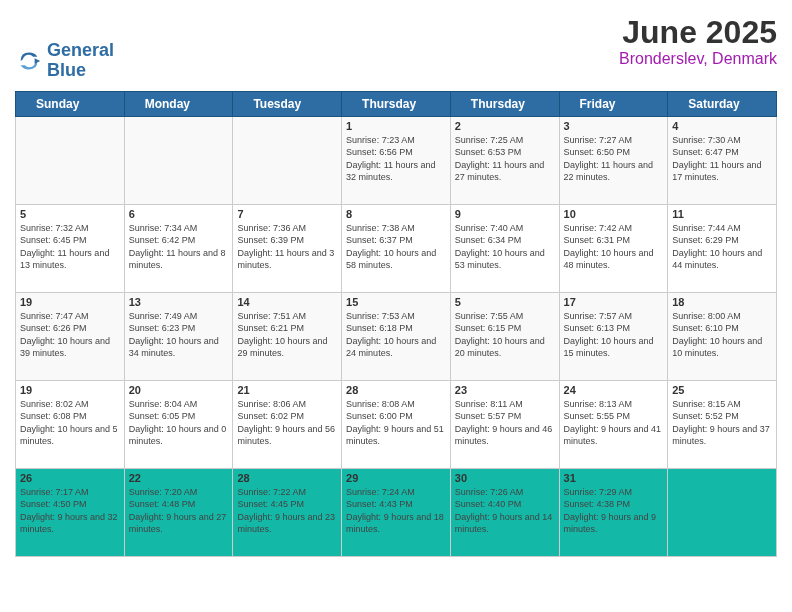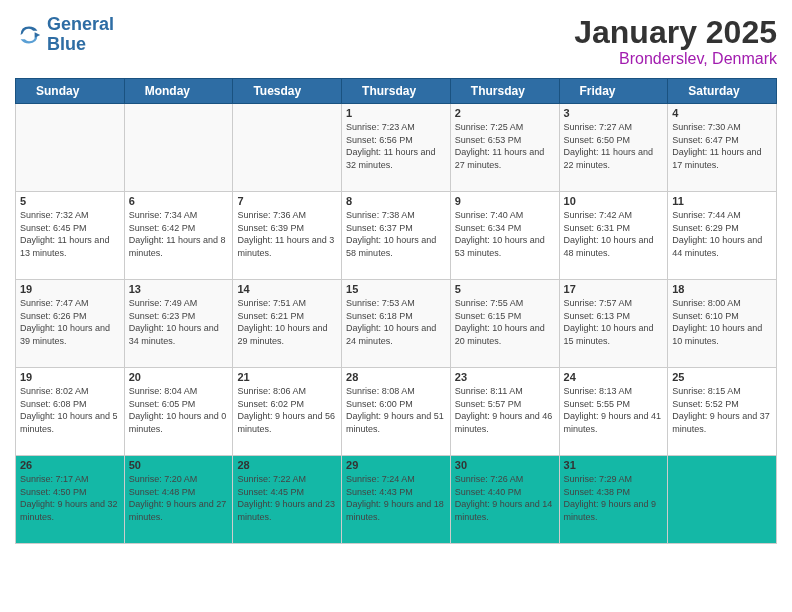--- a/index.html
+++ b/index.html
@@ -20,20 +20,21 @@
     .header {
       display: flex;
       justify-content: space-between;
       align-items: flex-start;
       margin-bottom: 10px;
     }
     .logo {
       display: flex;
       align-items: center;
       gap: 4px;
+      margin-top: 26px;
     }
     .logo-icon {
       width: 28px;
       height: 28px;
     }
     .title-block {
       text-align: right;
     }
     .title-block h1 {
       font-size: 32px;
@@ -101,21 +102,21 @@
         <path d="M8 20 Q8 8 20 8 Q28 8 32 14 L26 14 Q23 11 20 11 Q13 11 11 18 Z" fill="#2e6da4"></path>
         <path d="M32 20 Q32 32 20 32 Q12 32 8 26 L14 26 Q17 29 20 29 Q27 29 29 22 Z" fill="#5a9fd4"></path>
         <path d="M28 16 L36 20 L28 24 Z" fill="#2e6da4"></path>
       </svg>
       <div>
         <div style="font-size:18px;font-weight:bold;color:#2e6da4;line-height:1.1;">General</div>
         <div style="font-size:18px;font-weight:bold;color:#2e6da4;line-height:1.1;">Blue</div>
       </div>
     </div>
     <div class="title-block">
-      <h1>January 2025</h1>
+      <h1>June 2025</h1>
       <h2>Bronderslev, Denmark</h2>
     </div>
   </div>
 
   <table>
     <thead>
       <tr>
         <th>Sunday</th>
         <th>Monday</th>
         <th>Tuesday</th>
@@ -236,21 +237,21 @@
             <span class="day-num">25</span>
             <div class="day-info">Sunrise: 8:15 AM<br>Sunset: 5:52 PM<br>Daylight: 9 hours and 37 minutes.</div>
           </td>
         </tr>
         <tr>
           <td>
             <span class="day-num">26</span>
             <div class="day-info">Sunrise: 7:17 AM<br>Sunset: 4:50 PM<br>Daylight: 9 hours and 32 minutes.</div>
           </td>
           <td>
-            <span class="day-num">50</span>
+            <span class="day-num">22</span>
             <div class="day-info">Sunrise: 7:20 AM<br>Sunset: 4:48 PM<br>Daylight: 9 hours and 27 minutes.</div>
           </td>
           <td>
             <span class="day-num">28</span>
             <div class="day-info">Sunrise: 7:22 AM<br>Sunset: 4:45 PM<br>Daylight: 9 hours and 23 minutes.</div>
           </td>
           <td>
             <span class="day-num">29</span>
             <div class="day-info">Sunrise: 7:24 AM<br>Sunset: 4:43 PM<br>Daylight: 9 hours and 18 minutes.</div>
           </td>

